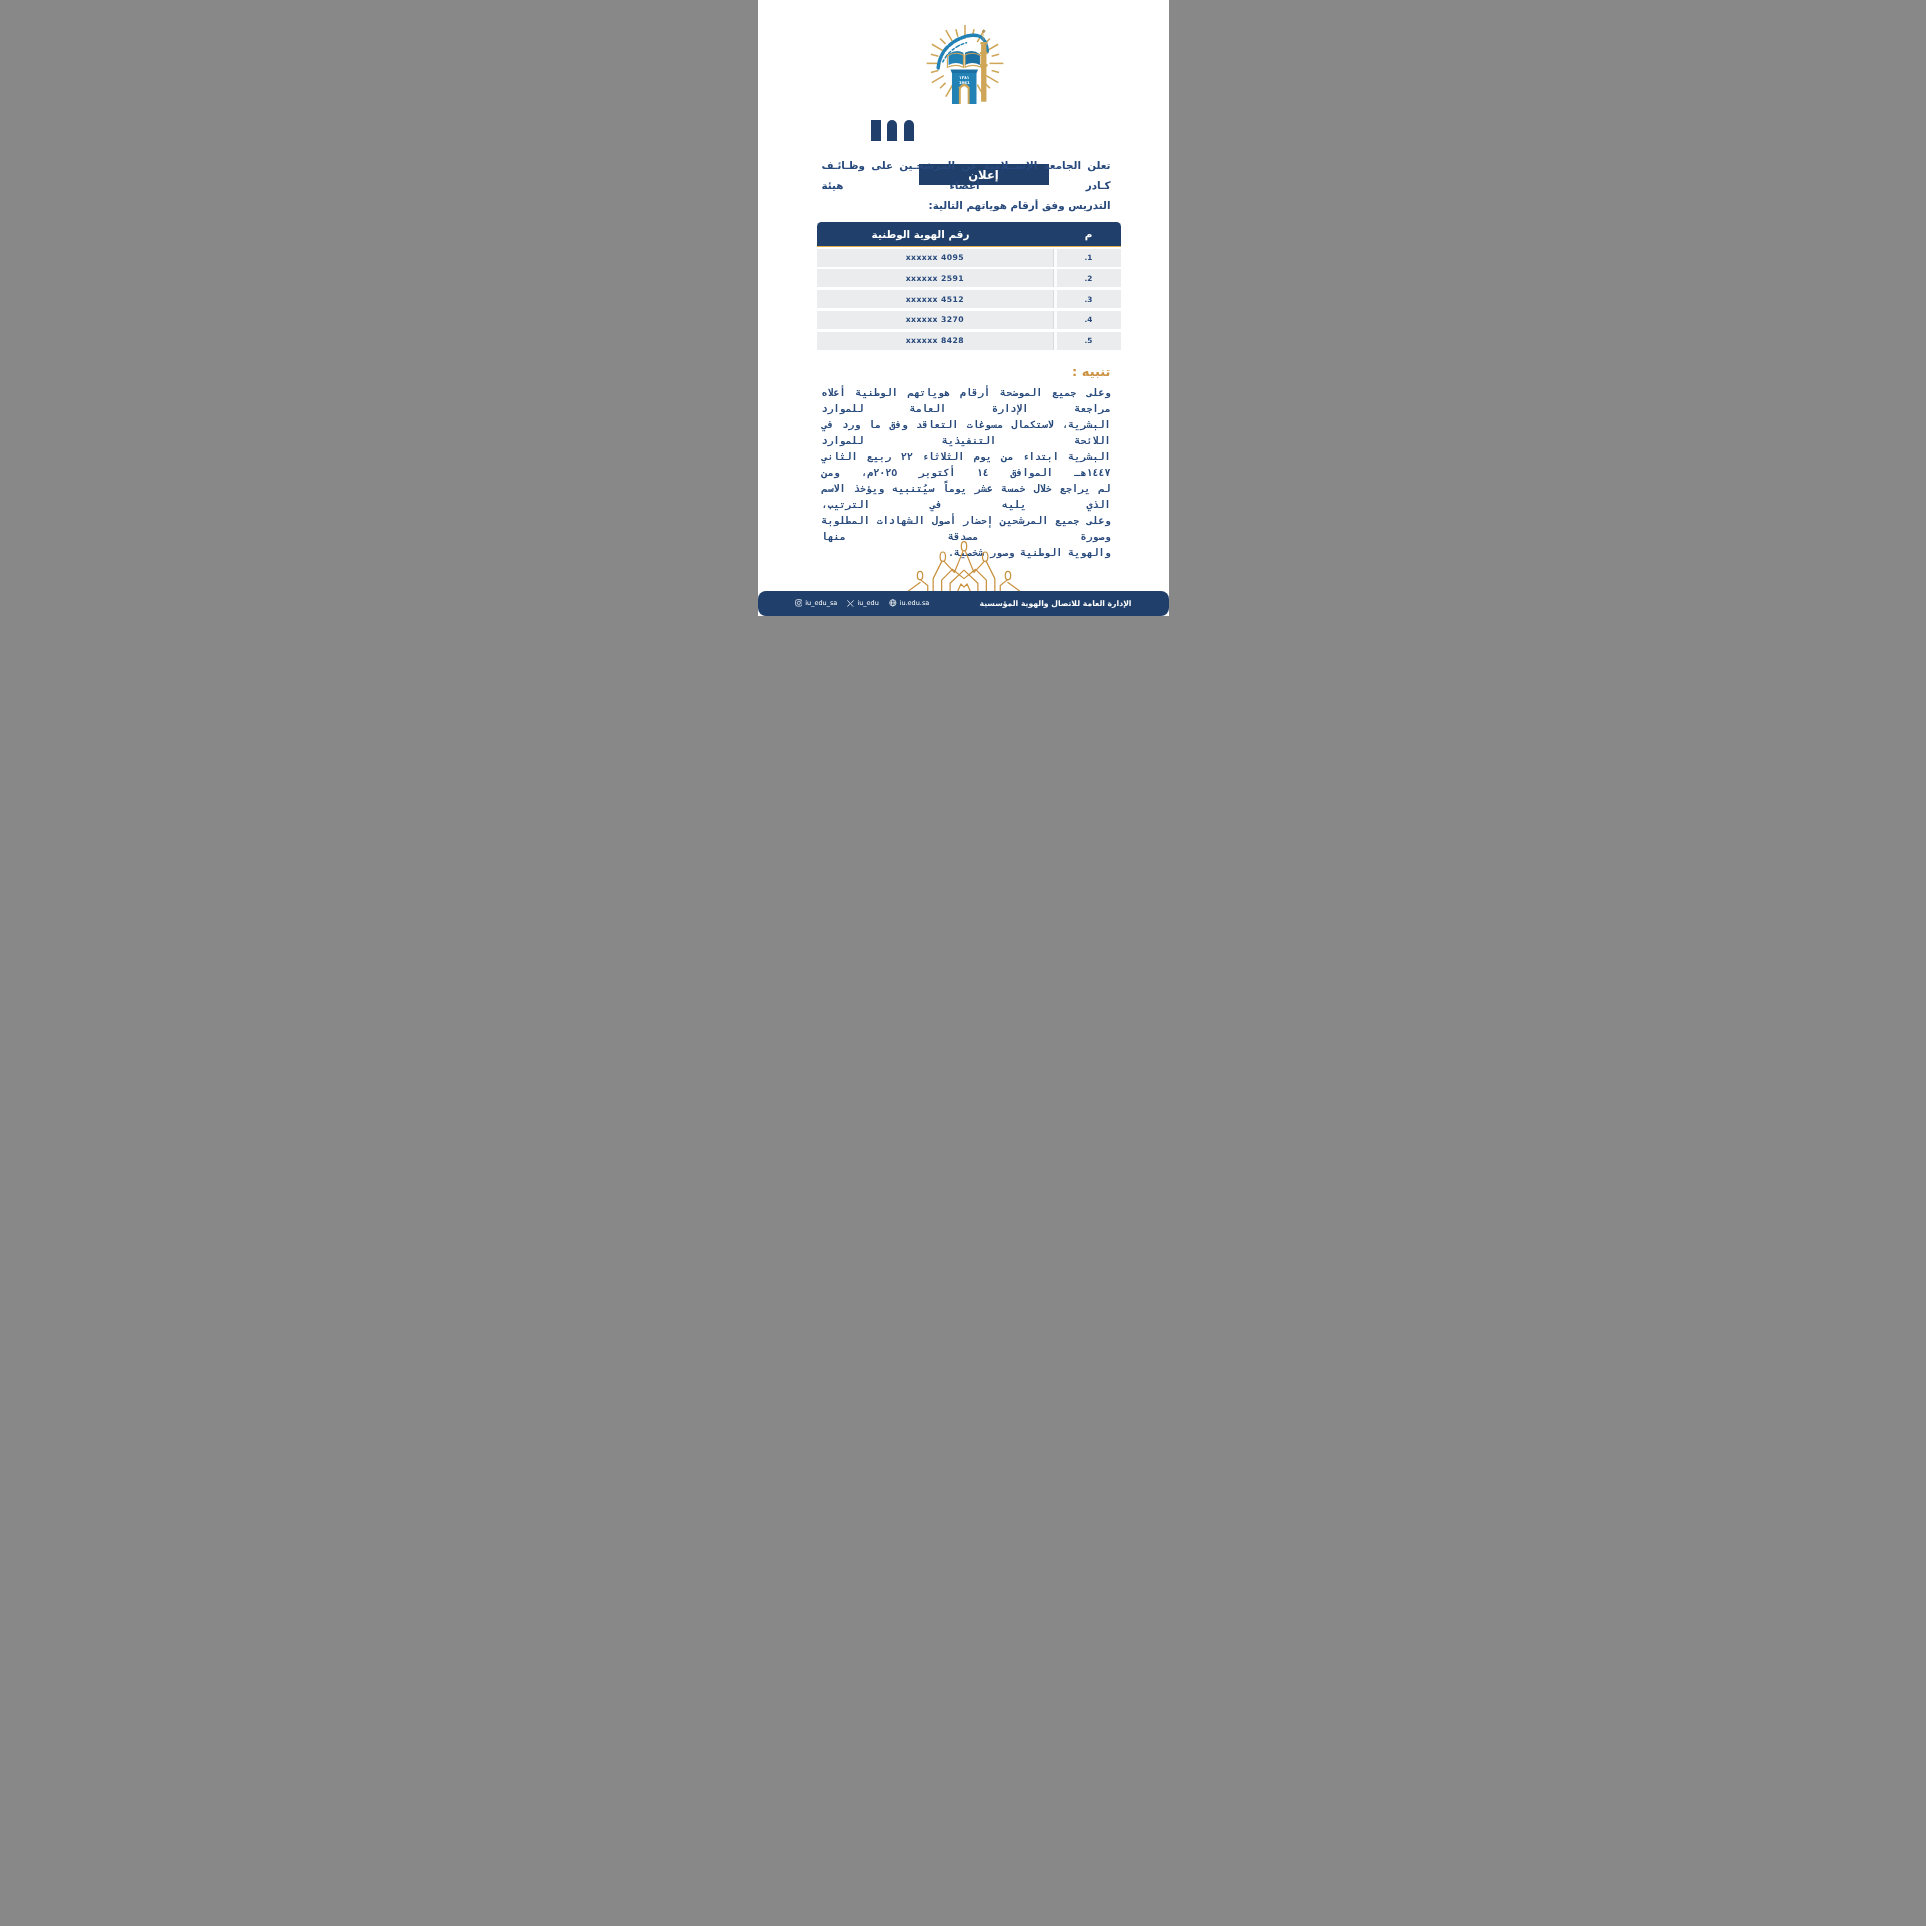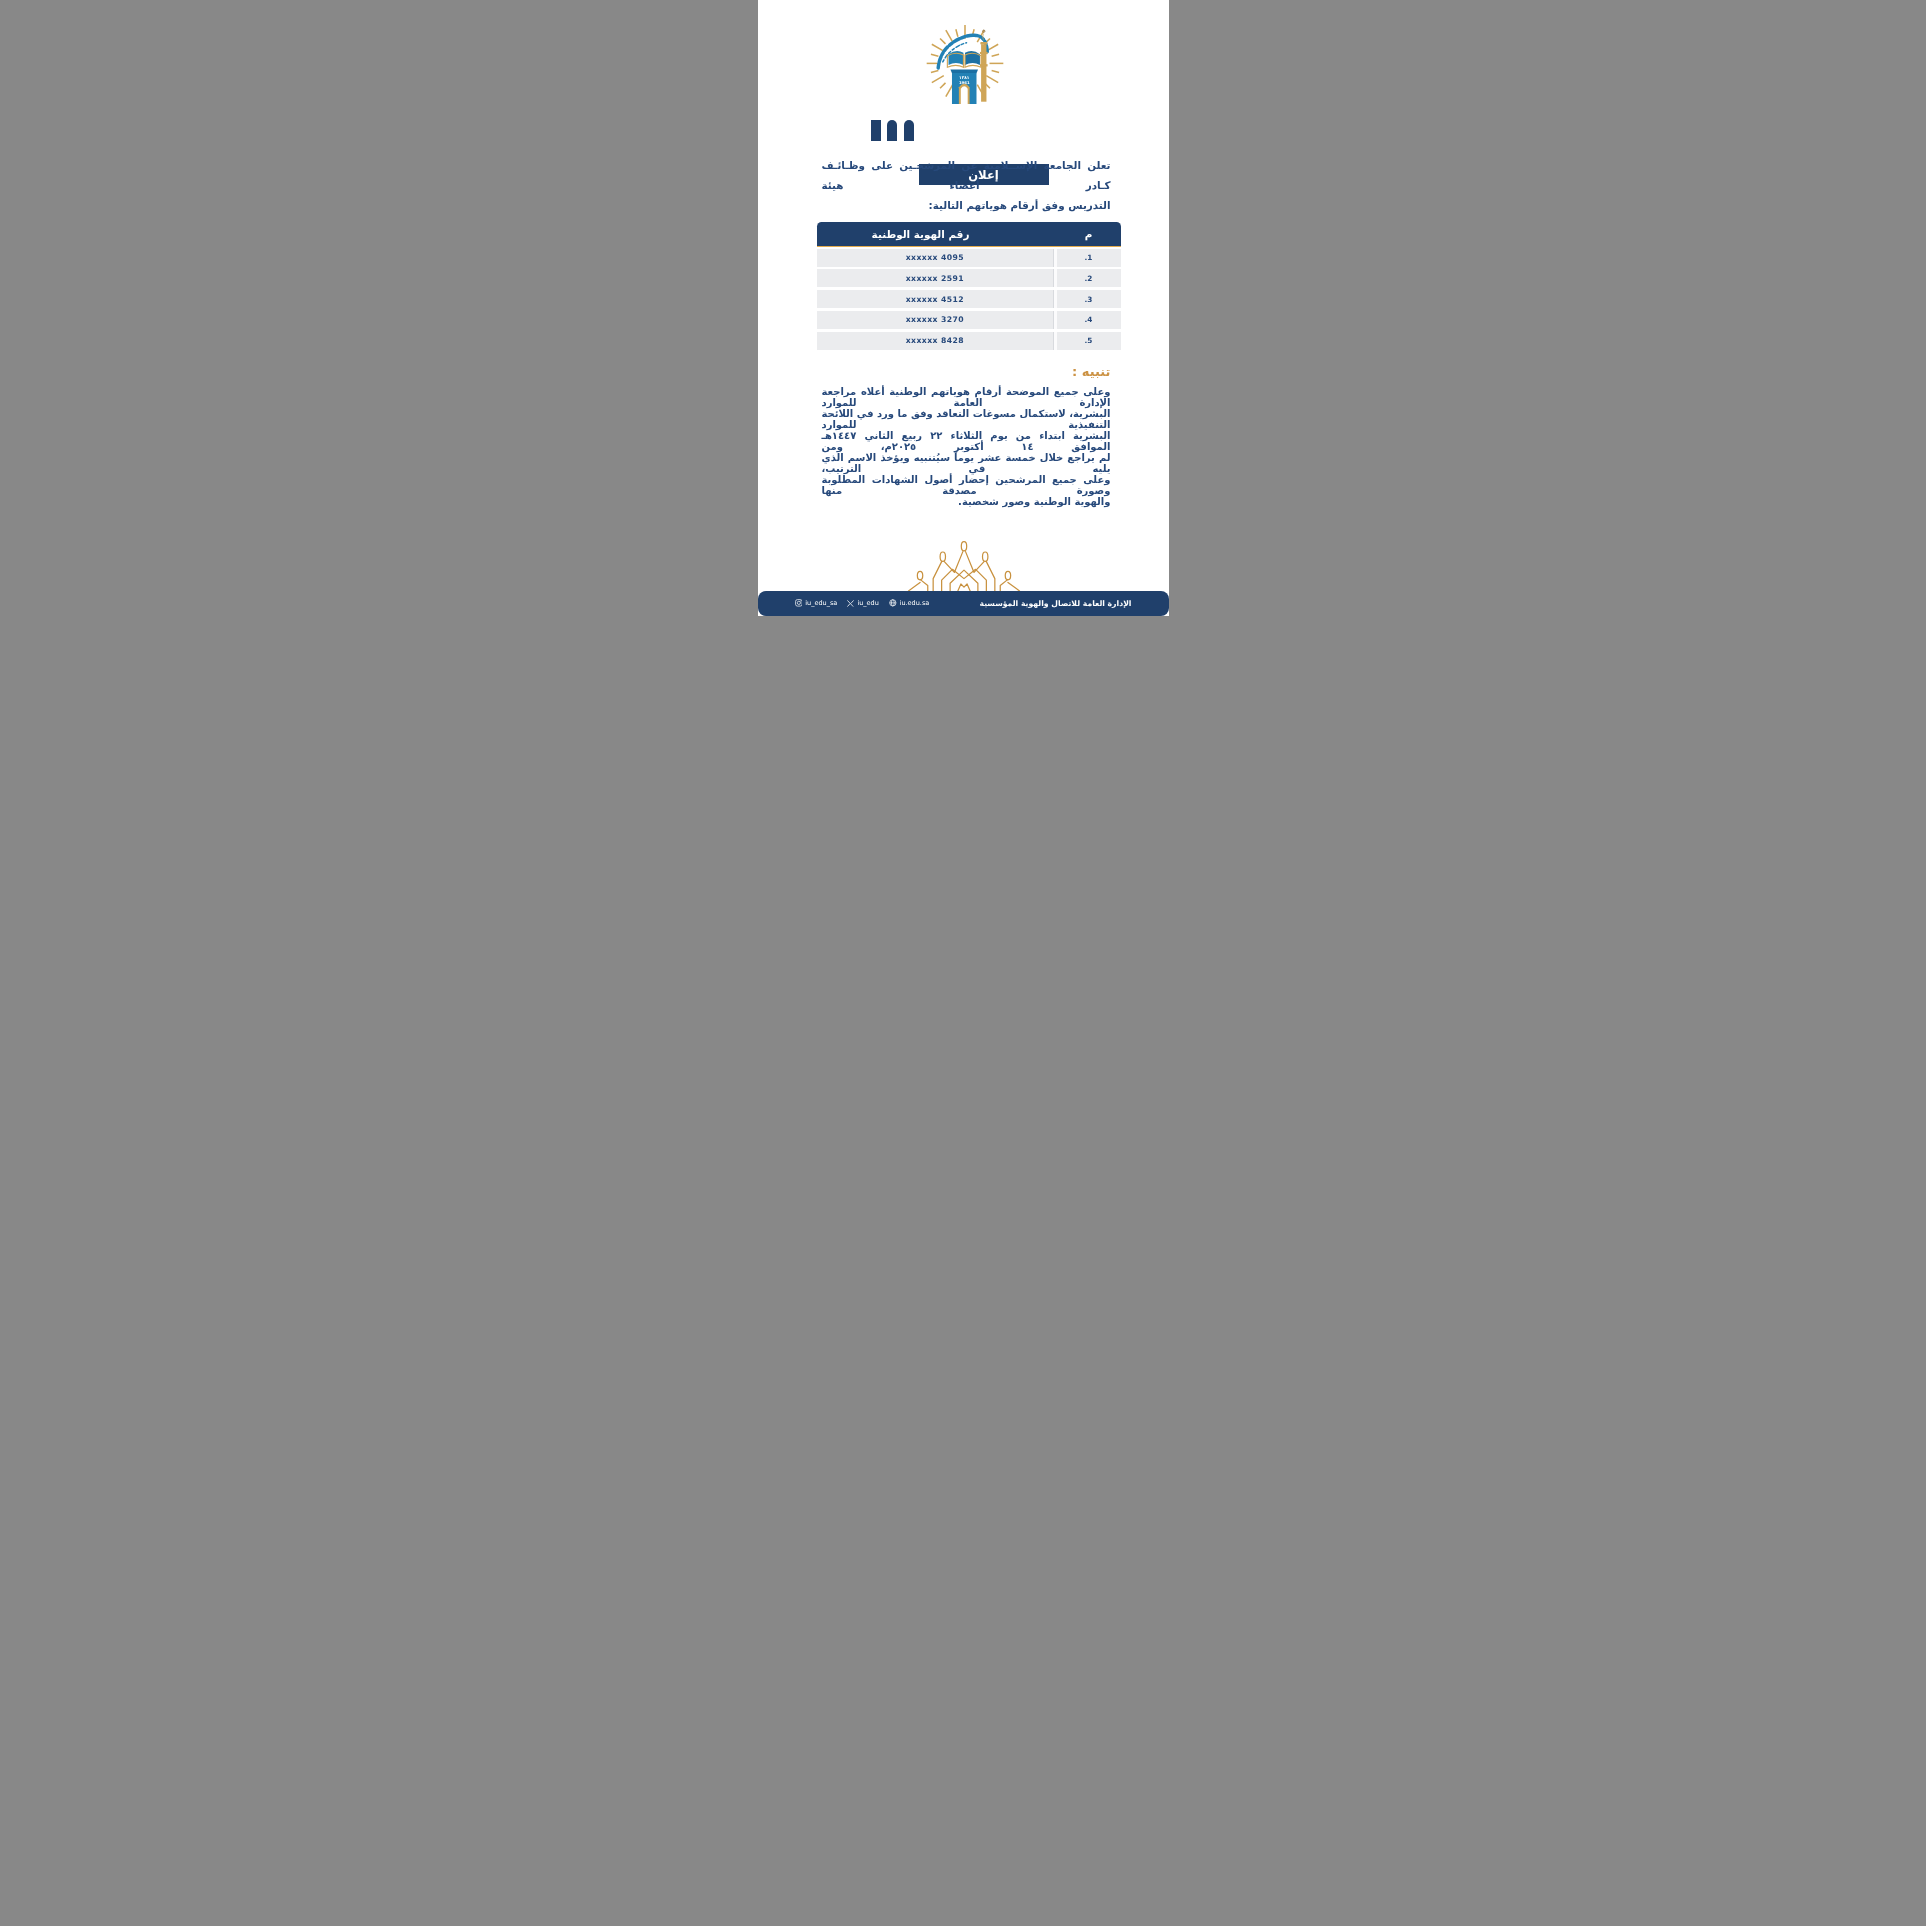--- a/index.html
+++ b/index.html
@@ -45,21 +45,21 @@
     flex:1;background:#EBECEE;display:flex;align-items:center;justify-content:center;
     color:#27497B;font-weight:bold;font-size:7.7px;direction:ltr;letter-spacing:0.4px;
   }
   .td-div{width:2.3px;background:#FBFBFC;border-left:0.4px solid #D8DADE;}
   .td-rank{
     width:64px;background:#EBECEE;display:flex;align-items:center;justify-content:center;
     color:#27497B;font-weight:bold;font-size:7.3px;direction:ltr;
   }
   
   .tanbih{top:364px;direction:rtl;text-align:right;color:#CC9345;font-weight:bold;font-size:13px;}
-  .notice{top:386px;direction:rtl;color:#27497B;font-weight:bold;font-size:10px;line-height:11px;}
+  .notice{top:386px;direction:rtl;color:#27497B;font-weight:bold;font-size:10px;line-height:16px;font-family:Liberation Mono, monospace;}
   
   .ornament{position:absolute;left:142px;top:540px;width:128px;height:51px;}
   
   .footer{
     position:absolute;left:0;bottom:0;width:100%;height:25.4px;background:#20406B;
     display:flex;align-items:center;justify-content:space-between;
     color:#fff;
     border-radius:8px;
   }
   .footer-links{display:flex;align-items:center;gap:10px;margin-left:37px;direction:ltr;}

